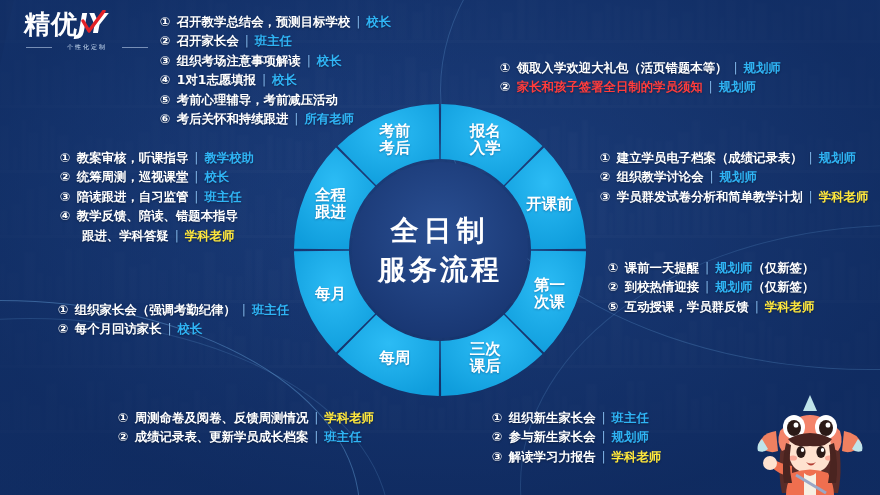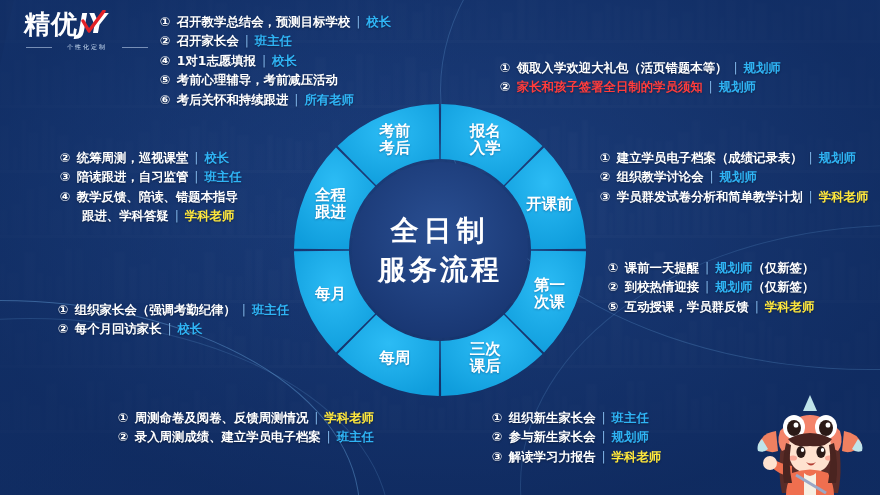--- a/index.html
+++ b/index.html
@@ -695,29 +695,31 @@
   </div>
   <svg class="tick" viewBox="0 0 26 26">
     <path d="M3 11 L9 21 L24 1" stroke="#e32227" stroke-width="3.4" fill="none" stroke-linecap="round" stroke-linejoin="round"></path>
   </svg>
   <div class="lg-sub">个性化定制</div>
 </div>
 
 <div class="block" id="b-top">
     <div class="line"><span class="num">① </span><span>召开教学总结会，预测目标学校</span><span class="sep"> | </span><span class="role-blue">校长</span></div>
     <div class="line"><span class="num">② </span><span>召开家长会</span><span class="sep"> | </span><span class="role-blue">班主任</span></div>
+    <div class="line"><span class="num">③ </span><span>组织考场注意事项解读</span><span class="sep"> | </span><span class="role-blue">校长</span></div>
     <div class="line"><span class="num">④ </span><span>1对1志愿填报</span><span class="sep"> | </span><span class="role-blue">校长</span></div>
     <div class="line"><span class="num">⑤ </span><span>考前心理辅导，考前减压活动</span></div>
     <div class="line"><span class="num">⑥ </span><span>考后关怀和持续跟进</span><span class="sep"> | </span><span class="role-blue">所有老师</span></div>
   </div>
 <div class="block" id="b-enroll">
     <div class="line"><span class="num">① </span><span>领取入学欢迎大礼包（活页错题本等）</span><span class="sep"> | </span><span class="role-blue">规划师</span></div>
     <div class="line"><span class="num">② </span><span class="txt-red">家长和孩子签署全日制的学员须知</span><span class="sep"> | </span><span class="role-blue">规划师</span></div>
   </div>
 <div class="block" id="b-left1">
+    <div class="line"><span class="num">① </span><span>教案审核，听课指导</span><span class="sep"> | </span><span class="role-blue">教学校助</span></div>
     <div class="line"><span class="num">② </span><span>统筹周测，巡视课堂</span><span class="sep"> | </span><span class="role-blue">校长</span></div>
     <div class="line"><span class="num">③ </span><span>陪读跟进，自习监管</span><span class="sep"> | </span><span class="role-blue">班主任</span></div>
     <div class="line"><span class="num">④ </span><span>教学反馈、陪读、错题本指导</span></div>
     <div class="line indent"><span>跟进、学科答疑</span><span class="sep"> | </span><span class="role-yellow">学科老师</span></div>
   </div>
 <div class="block" id="b-right1">
     <div class="line"><span class="num">① </span><span>建立学员电子档案（成绩记录表）</span><span class="sep"> | </span><span class="role-blue">规划师</span></div>
     <div class="line"><span class="num">② </span><span>组织教学讨论会</span><span class="sep"> | </span><span class="role-blue">规划师</span></div>
     <div class="line"><span class="num">③ </span><span>学员群发试卷分析和简单教学计划</span><span class="sep"> | </span><span class="role-yellow">学科老师</span></div>
   </div>
@@ -725,21 +727,21 @@
     <div class="line"><span class="num">① </span><span>组织家长会（强调考勤纪律）</span><span class="sep"> | </span><span class="role-blue">班主任</span></div>
     <div class="line"><span class="num">② </span><span>每个月回访家长</span><span class="sep"> | </span><span class="role-blue">校长</span></div>
   </div>
 <div class="block" id="b-right2">
     <div class="line"><span class="num">① </span><span>课前一天提醒</span><span class="sep"> | </span><span class="role-blue">规划师</span><span>（仅新签）</span></div>
     <div class="line"><span class="num">② </span><span>到校热情迎接</span><span class="sep"> | </span><span class="role-blue">规划师</span><span>（仅新签）</span></div>
     <div class="line"><span class="num">⑤ </span><span>互动授课，学员群反馈</span><span class="sep"> | </span><span class="role-yellow">学科老师</span></div>
   </div>
 <div class="block" id="b-bot1">
     <div class="line"><span class="num">① </span><span>周测命卷及阅卷、反馈周测情况</span><span class="sep"> | </span><span class="role-yellow">学科老师</span></div>
-    <div class="line"><span class="num">② </span><span>录入周测成绩、建立学员电子档案</span><span class="sep"> | </span><span class="role-blue">班主任</span></div>
+    <div class="line"><span class="num">② </span><span>成绩记录表、更新学员成长档案</span><span class="sep"> | </span><span class="role-blue">班主任</span></div>
   </div>
 <div class="block" id="b-bot2">
     <div class="line"><span class="num">① </span><span>组织新生家长会</span><span class="sep"> | </span><span class="role-blue">班主任</span></div>
     <div class="line"><span class="num">② </span><span>参与新生家长会</span><span class="sep"> | </span><span class="role-blue">规划师</span></div>
     <div class="line"><span class="num">③ </span><span>解读学习力报告</span><span class="sep"> | </span><span class="role-yellow">学科老师</span></div>
   </div>
 
 <div id="donut">
   <svg viewBox="0 0 294 294">
     <defs>

